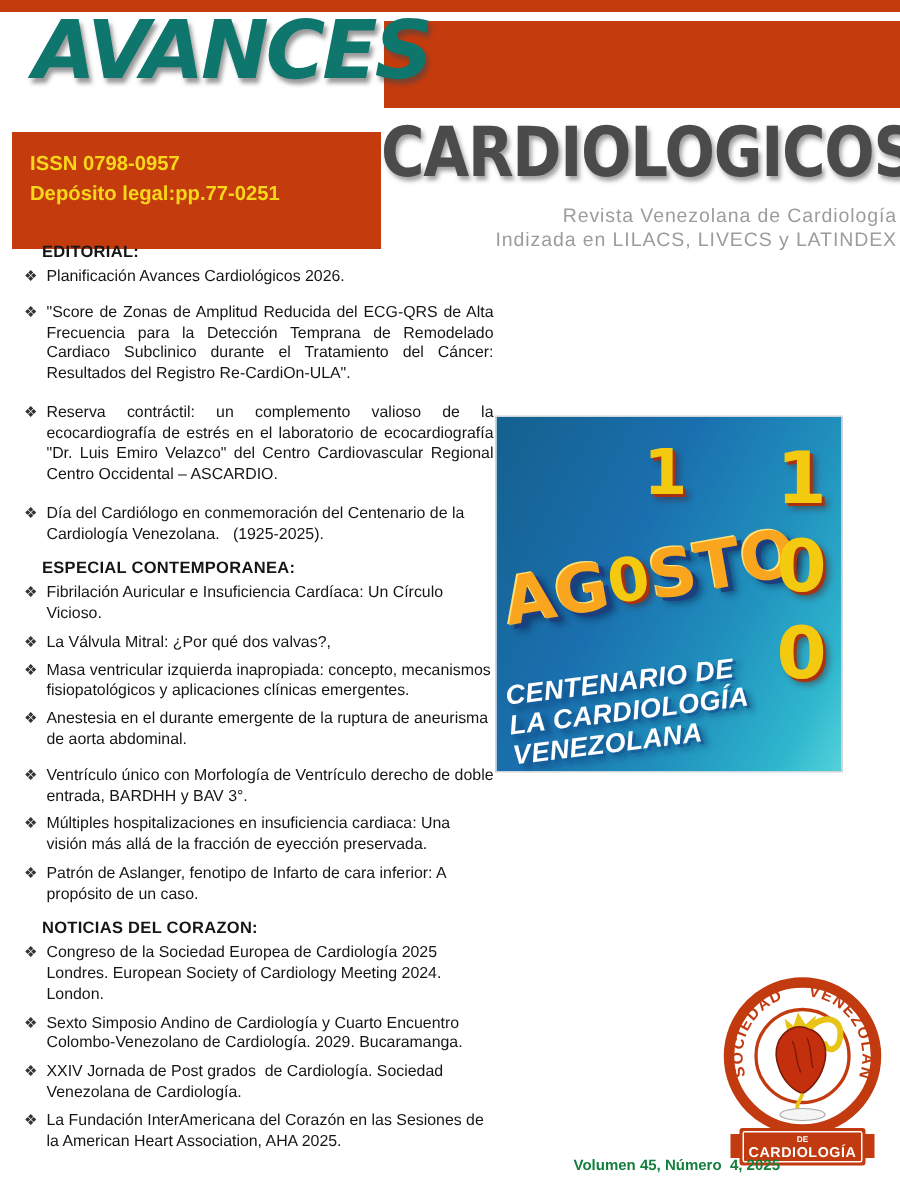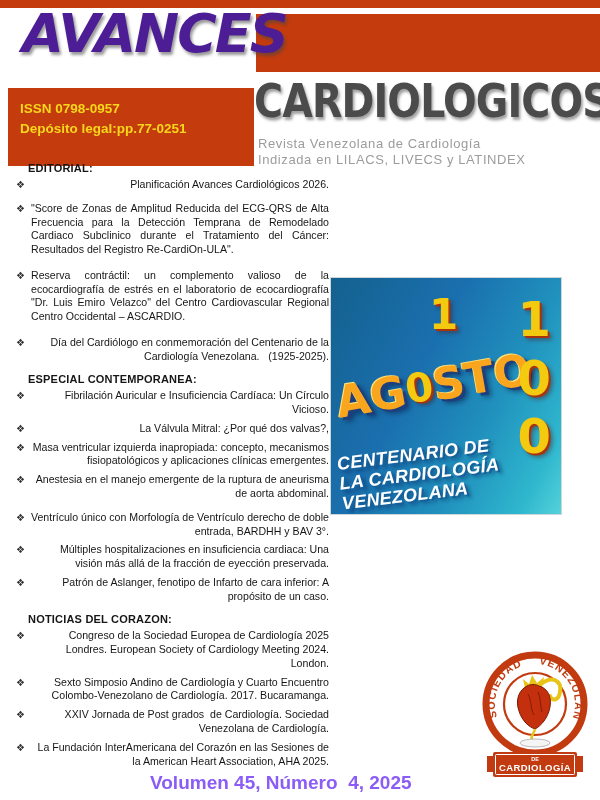--- a/index.html
+++ b/index.html
@@ -3,39 +3,39 @@
 <meta charset="utf-8">
 <style>
   html,body{margin:0;padding:0;background:#ffffff;}
   .page{position:relative;width:600px;height:800px;background:#ffffff;overflow:hidden;
         font-family:"Liberation Sans",sans-serif;}
 
   
   .topbar{position:absolute;left:0;top:0;width:600px;height:8px;background:#c43b0e;}
   .title-avances{position:absolute;left:22px;top:2px;margin:0;z-index:2;
         font-family:"DejaVu Sans",sans-serif;font-size:54px;font-weight:bold;font-style:italic;
-        letter-spacing:-2px;color:#4c1d95;text-shadow:2px 3px 3px rgba(70,70,70,.55);}
+        letter-spacing:-2px;color:#0f766e;text-shadow:2px 3px 3px rgba(70,70,70,.55);}
   .redblock{position:absolute;left:256px;top:14px;width:344px;height:58px;background:#c43b0e;}
   .issnbar{position:absolute;left:8px;top:88px;width:246px;height:78px;background:#c43b0e;
         box-sizing:border-box;padding:11px 0 0 12px;color:#f8d71a;font-weight:bold;
         font-size:13.5px;line-height:1.45;}
   .title-cardio{position:absolute;left:254px;top:74px;margin:0;white-space:nowrap;
         font-family:"DejaVu Sans",sans-serif;font-size:46px;font-weight:bold;color:#4b4b4b;
         letter-spacing:-1px;transform:scaleX(0.86);transform-origin:left center;
         text-shadow:2px 3px 3px rgba(70,70,70,.5);}
-  .subtitle{position:absolute;left:258px;top:136px;width:340px;text-align:left;
+  .subtitle{position:absolute;left:258px;top:136px;width:340px;text-align:right;
         color:#9c9c9c;font-size:13px;line-height:1.22;letter-spacing:.6px;white-space:nowrap;}
 
   
   .toc{position:absolute;left:12px;top:162px;width:317px;color:#161616;}
   .toc section{margin:0 0 10px 0;}
   .toc h3{font-size:11px;margin:0 0 4px 16px;font-weight:bold;letter-spacing:.2px;}
   .item{display:flex;margin-bottom:5px;}
   .bullet{flex:0 0 15px;width:15px;margin-left:4px;font-size:10px;line-height:1.3;color:#333;}
-  .item p{margin:0;flex:1;font-size:10.6px;line-height:1.3;text-align:right;}
+  .item p{margin:0;flex:1;font-size:10.6px;line-height:1.3;}
   .sec-justify .item p{text-align:justify;}
   .sec-justify .item{margin-bottom:12px;}
   .gap-top{margin-top:20px;}
 
   
   .poster{position:absolute;left:330px;top:277px;width:232px;height:238px;overflow:hidden;
         background:linear-gradient(118deg,#14618f 0%,#1a6fae 38%,#2090bd 65%,#2fb7ce 88%,#55d2da 100%);
         border:1px solid #cfd6da;box-sizing:border-box;}
   .big{font-family:"DejaVu Sans",sans-serif;font-weight:bold;}
   .digit-style{color:#f4ca10;text-shadow:2px 2px 0 #aa330e,4px 4px 4px rgba(80,10,0,.4);}
@@ -47,22 +47,22 @@
   .col100{position:absolute;right:10px;top:12px;display:flex;flex-direction:column;align-items:center;}
   .col100 span{font-size:48px;line-height:1.22;}
   .caption{position:absolute;left:8px;top:166px;transform:rotate(-7deg);color:#ffffff;
         font-weight:bold;font-style:italic;font-size:18px;line-height:1.12;letter-spacing:.3px;
         white-space:nowrap;text-shadow:2px 2px 0 #16619c,4px 4px 4px rgba(0,20,70,.45);}
 
   
   .logo{position:absolute;left:480px;top:650px;}
 
   
-  .footer{position:absolute;left:150px;top:772px;width:370px;text-align:left;
-        font-size:19px;font-weight:bold;color:#8b5cf6;}
+  .footer{position:absolute;left:150px;top:772px;width:370px;text-align:right;
+        font-size:10px;font-weight:bold;color:#15803d;}
 </style>
 </head>
 <body>
 
 <div class="page">
 
   <div class="topbar"></div>
   <h1 class="title-avances">AVANCES</h1>
   <div class="redblock"></div>
   <div class="issnbar">
@@ -112,21 +112,21 @@
       <div class="item">
         <span class="bullet">❖</span>
         <p>La Válvula Mitral: ¿Por qué dos valvas?,</p>
       </div>
       <div class="item">
         <span class="bullet">❖</span>
         <p>Masa ventricular izquierda inapropiada: concepto, mecanismos fisiopatológicos y aplicaciones clínicas emergentes.</p>
       </div>
       <div class="item">
         <span class="bullet">❖</span>
-        <p>Anestesia en el manejo emergente de la ruptura de aneurisma de aorta abdominal.</p>
+        <p>Anestesia en el durante emergente de la ruptura de aneurisma de aorta abdominal.</p>
       </div>
     </section>
 
     <section>
       <div class="item">
         <span class="bullet">❖</span>
         <p>Ventrículo único con Morfología de Ventrículo derecho de doble entrada, BARDHH y BAV 3°.</p>
       </div>
       <div class="item">
         <span class="bullet">❖</span>
@@ -139,21 +139,21 @@
     </section>
 
     <section class="gap-top">
       <h3>NOTICIAS DEL CORAZON:</h3>
       <div class="item">
         <span class="bullet">❖</span>
         <p>Congreso de la Sociedad Europea de Cardiología 2025 Londres. European Society of Cardiology Meeting 2024. London.</p>
       </div>
       <div class="item">
         <span class="bullet">❖</span>
-        <p>Sexto Simposio Andino de Cardiología y Cuarto Encuentro Colombo-Venezolano de Cardiología. 2017. Bucaramanga.</p>
+        <p>Sexto Simposio Andino de Cardiología y Cuarto Encuentro Colombo-Venezolano de Cardiología. 2029. Bucaramanga.</p>
       </div>
       <div class="item">
         <span class="bullet">❖</span>
         <p>XXIV Jornada de Post grados &nbsp;de Cardiología. Sociedad Venezolana de Cardiología.</p>
       </div>
       <div class="item">
         <span class="bullet">❖</span>
         <p>La Fundación InterAmericana del Corazón en las Sesiones de la American Heart Association, AHA 2025.</p>
       </div>
     </section>

